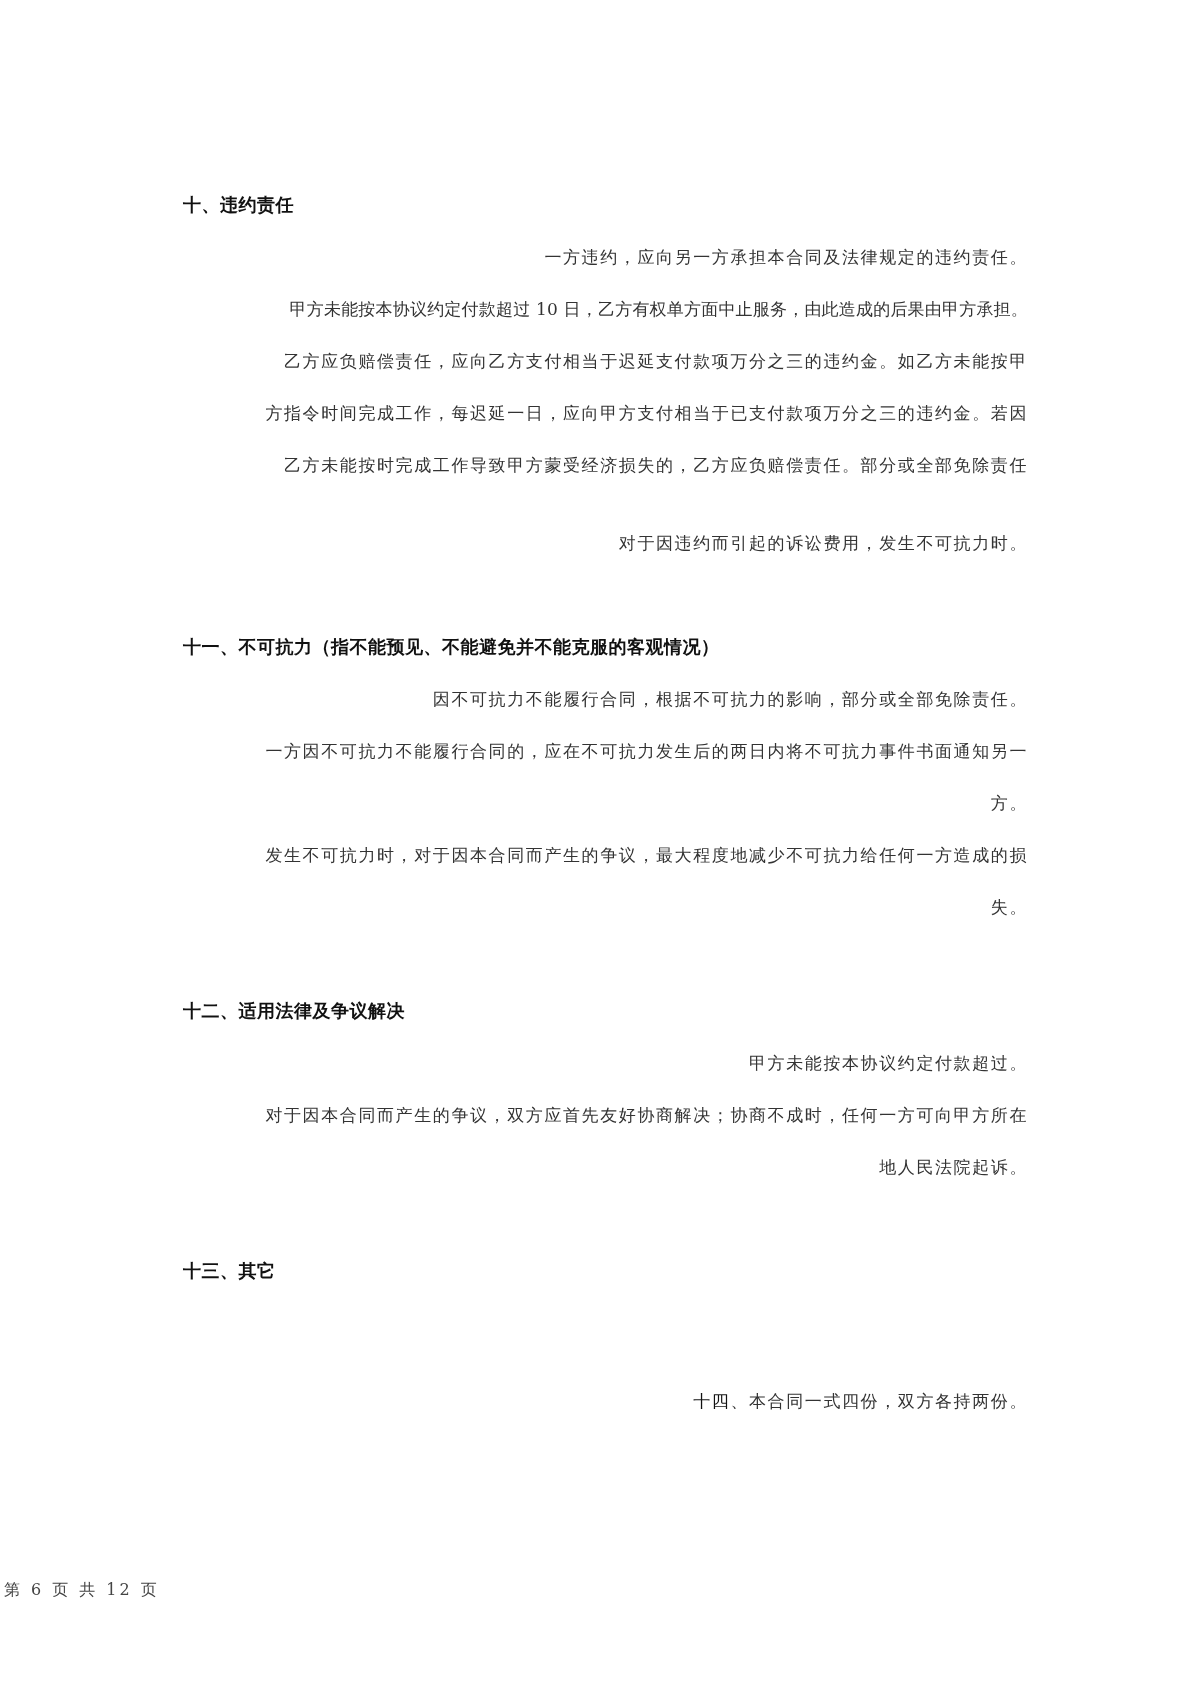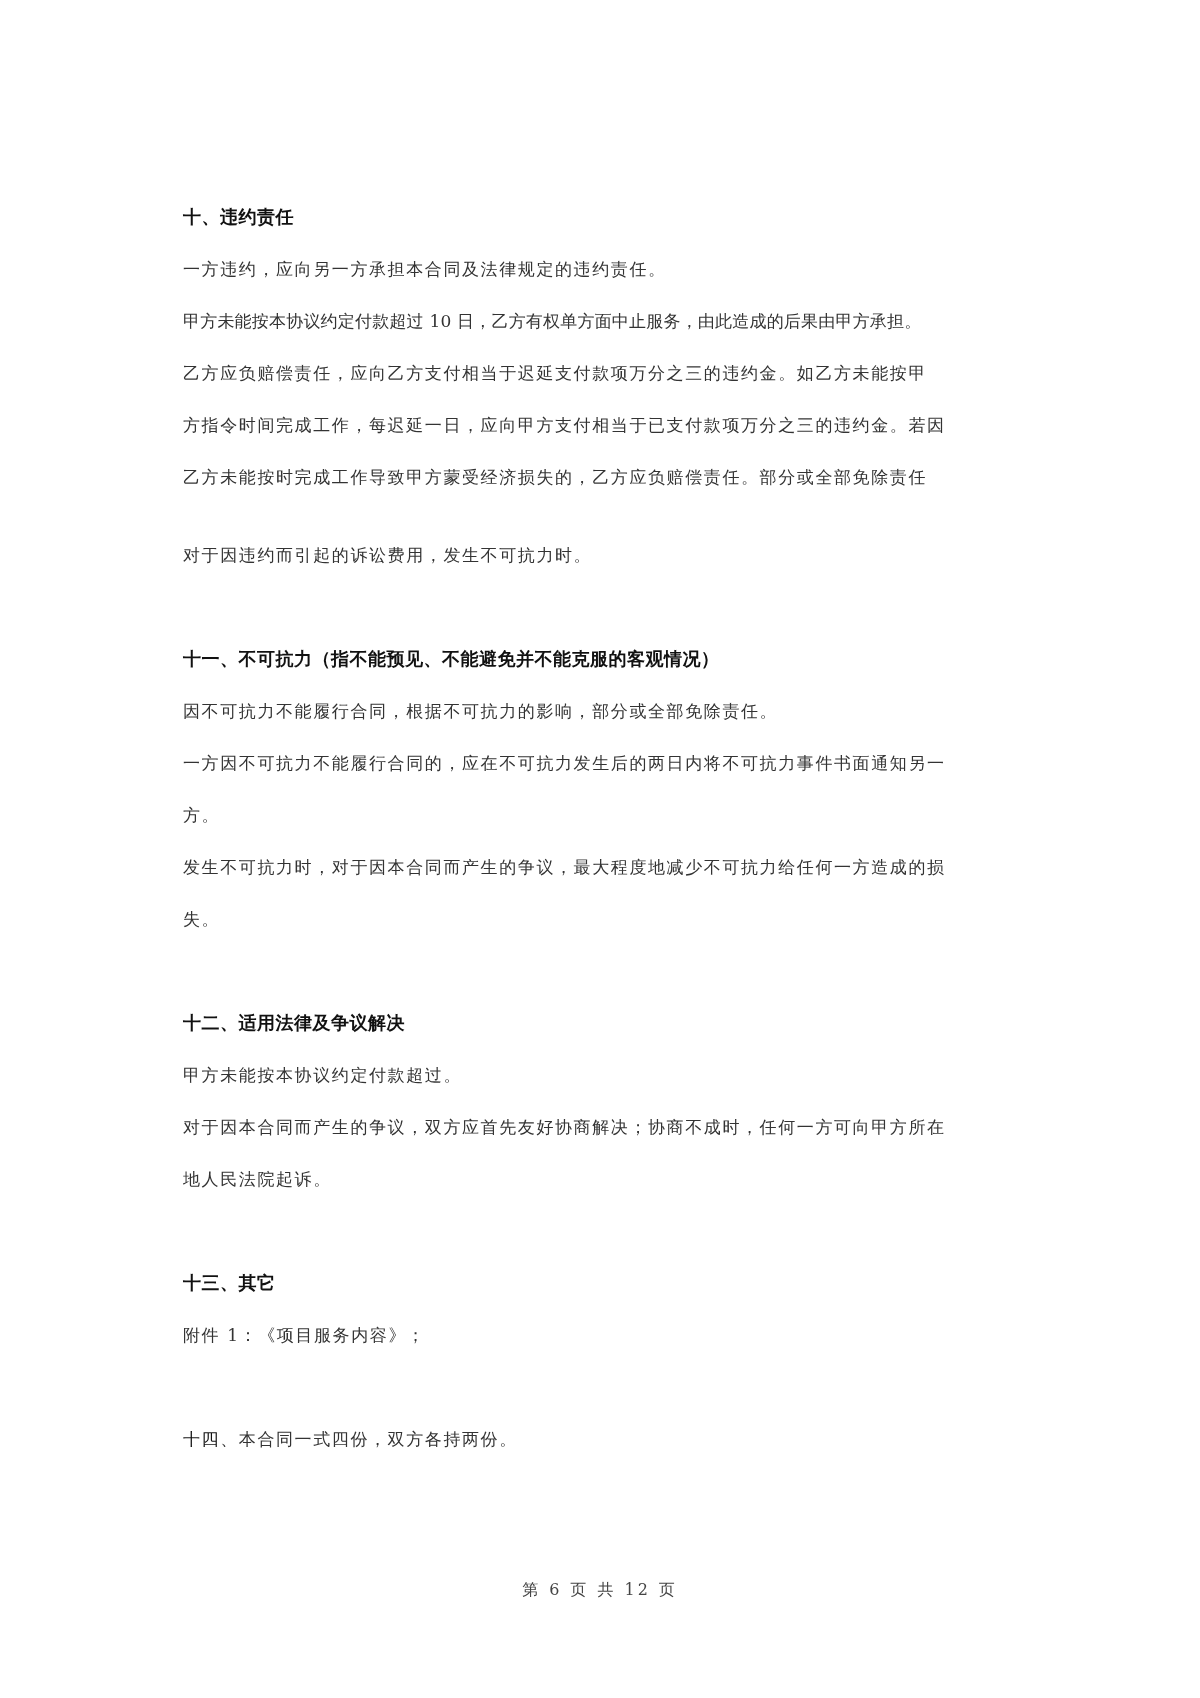--- a/index.html
+++ b/index.html
@@ -2,28 +2,28 @@
 <html><head>
   <meta charset="utf-8">
   <style>
     html, body { margin: 0; padding: 0; background: #ffffff; }
     body {
       width: 1200px; height: 1698px; position: relative; overflow: hidden;
       font-family: "DejaVu Serif", "Liberation Serif", serif;
       color: #2b2b2b;
     }
     .page { position: absolute; left: 0; top: 0; width: 1200px; height: 1698px; }
-    .content { position: absolute; left: 183px; top: 204px; width: 845px; }
+    .content { position: absolute; left: 183px; top: 192px; width: 845px; }
     .h { font-weight: bold; font-size: 18px; color: #111; height: 26px; line-height: 26px; margin: 0; letter-spacing: 0.5px; white-space: nowrap; }
-    .p { font-size: 17px; color: #333; line-height: 26px; margin: 0; letter-spacing: 1.6px; white-space: nowrap; }
+    .p { font-size: 17px; color: #333; line-height: 26px; margin: 0; letter-spacing: 1.6px; white-space: nowrap; text-align: right; }
     .gap-after-h { height: 26px; }
     .gap-line { height: 26px; }
     .gap-section { height: 78px; }
     .h-inline b { font-weight: normal; color: #111; }
-    .footer { position: absolute; top: 1580px; left: 0; width: 1200px; text-align: center; font-size: 16px; color: #444; letter-spacing: 3px; }
+    .footer { position: absolute; top: 1580px; left: 0; width: 1200px; text-align: left; font-size: 16px; color: #444; letter-spacing: 3px; }
     .footer span { margin: 0 4px; }
   </style>
 </head>
 <body>
 
 <div class="page">
   <div class="content">
 
     <div>
       <p class="h">十、违约责任</p>
@@ -68,21 +68,20 @@
       <p class="p">对于因本合同而产生的争议，双方应首先友好协商解决；协商不成时，任何一方可向甲方所在</p>
       <div class="gap-line"></div>
       <p class="p">地人民法院起诉。</p>
     </div>
 
     <div class="gap-section"></div>
 
     <div>
       <p class="h">十三、其它</p>
       <div class="gap-after-h"></div>
-      <p class="p">附件 1：《项目服务内容》；</p>
     </div>
 
     <div class="gap-section"></div>
 
     <div>
       <p class="p h-inline"><b>十四</b><span>、本合同一式四份，双方各持两份。</span></p>
     </div>
 
   </div>
 

